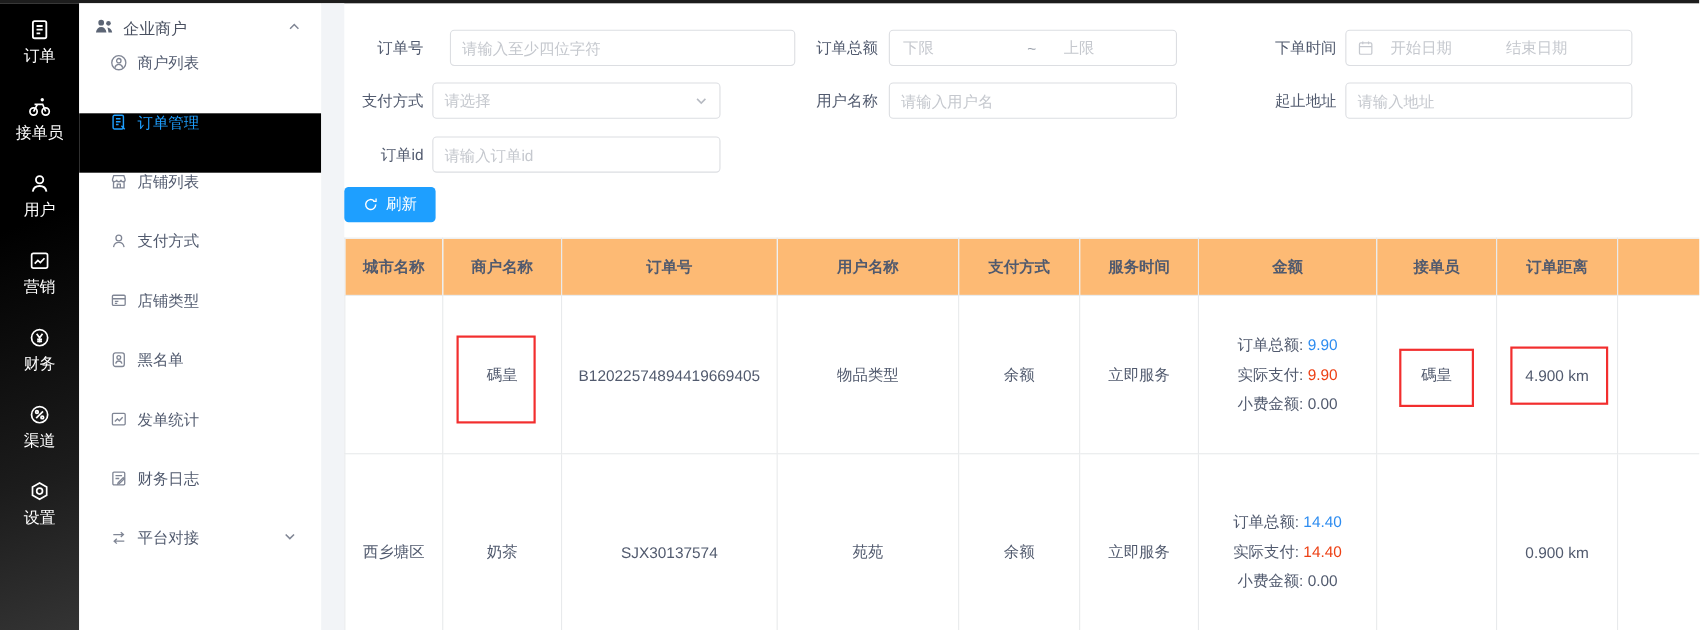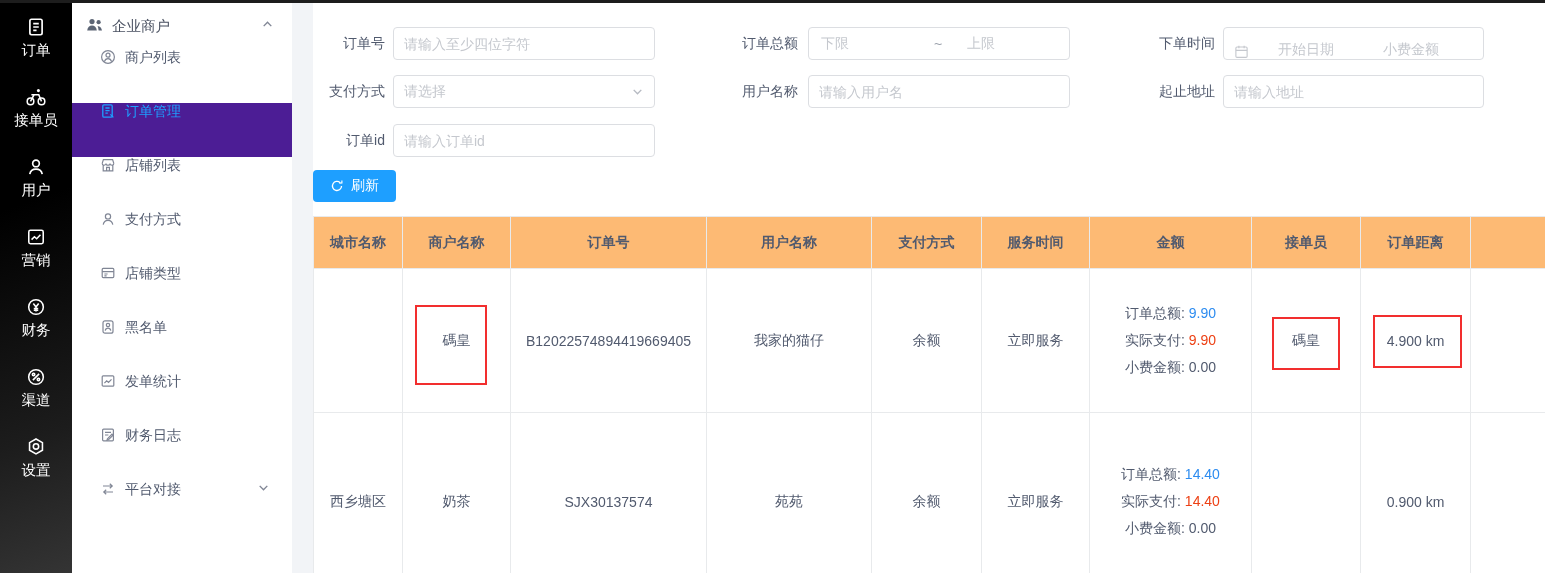--- a/index.html
+++ b/index.html
@@ -19,21 +19,21 @@
   .pitem svg { display:block; }
 
   
   .secondary-nav { position:absolute; left:72px; top:3px; width:220px; height:570px; background:#fff; }
   .snav-header { height:46px; display:flex; align-items:center; padding:0 18px 0 14px; gap:8px;
     color:#495060; font-size:14.5px; }
   .snav-header .grow { flex:1; }
   .sitem { height:54px; display:flex; align-items:flex-start; gap:9px; padding-left:28px;
     color:#515a6e; font-size:14px; cursor:pointer; }
   .sitem .icn { display:flex; color:#808695; }
-  .sitem.active { background:#4c1d95; color:#1e9fff; }
+  .sitem.active { background:#000000; color:#1e9fff; }
   .sitem.active .icn { color:#1e9fff; }
   .sitem .grow { flex:1; }
   .sitem .tail { margin-right:22px; color:#808695; display:flex; }
 
   
   .gutter { position:absolute; left:292px; top:3px; width:21px; height:570px; background:#f2f4f7; }
 
   
   .content { position:absolute; left:313px; top:3px; width:1400px; height:570px; }
 
@@ -41,21 +41,21 @@
   .f-input { position:absolute; height:33px; border:1px solid #dcdee2; border-radius:4px; background:#fff;
     display:flex; align-items:center; padding:0 10px; font-size:14px; color:#515a6e; }
   input.f-input { outline:none; }
   .f-input::placeholder { color:#c5c8ce; }
   .ph { color:#c5c8ce; }
   .sel-arrow { margin-left:auto; color:#b6bac2; display:flex; }
 
   .range-box { justify-content:flex-start; padding:0 12px; }
   .range-box .seg { width:88px; }
   .range-box .tilde { width:58px; text-align:center; color:#9aa0ab; }
-  .date-box { gap:15px;align-items:flex-end; }
+  .date-box { gap:1px; }
   .date-box .cal { display:flex; color:#c5c8ce; margin-right:14px; }
   .date-box .seg { width:104px; }
 
   .refresh-btn { position:absolute; left:0; top:167px; width:83px; height:32px; background:#1e9fff; border:none;
     border-radius:4px; color:#fff; font-size:14px; display:flex; align-items:center; justify-content:center;
     gap:7px; cursor:pointer; font-family:inherit; }
 
   
   table.grid { position:absolute; left:0; top:213px; width:1387px; border-collapse:collapse; table-layout:fixed;
     font-size:14px; color:#515a6e; }
@@ -259,39 +259,39 @@
           </svg>
       </span>
     </div>
   </nav>
 
   <div class="gutter"></div>
 
   <main class="content">
 
     <div class="f-label" style="left:0;width:72px;top:24px;">订单号</div>
-    <input class="f-input" style="left: 80px; top: 24px; width: 262px;" placeholder="请输入至少四位字符">
+    <input class="f-input" style="left: 96px; top: 24px; width: 314px;" placeholder="请输入至少四位字符">
 
     <div class="f-label" style="left:378px;width:107px;top:24px;">订单总额</div>
     <div class="f-input range-box" style="left:495px;top:24px;width:262px;">
       <span class="ph seg">下限</span>
       <span class="tilde">~</span>
       <span class="ph seg">上限</span>
     </div>
 
     <div class="f-label" style="left:795px;width:107px;top:24px;">下单时间</div>
     <div class="f-input date-box" style="left:910px;top:24px;width:261px;">
       <span class="cal">
         <svg width="15" height="15" viewBox="0 0 16 16" fill="none" stroke="currentColor" stroke-width="1.2">
             <rect x="2" y="3.2" width="12" height="11" rx="1.2"></rect>
             <path d="M5.2 1.8v2.8M10.8 1.8v2.8M2 6.8h12"></path>
           </svg>
       </span>
       <span class="ph seg">开始日期</span>
-      <span class="ph seg">小费金额</span>
+      <span class="ph seg">结束日期</span>
     </div>
 
     <div class="f-label" style="left:0;width:72px;top:72px;">支付方式</div>
     <div class="f-input" style="left:80px;top:72px;width:262px;">
       <span class="ph">请选择</span>
       <span class="sel-arrow">
         <svg width="13" height="13" viewBox="0 0 12 12" fill="none" stroke="currentColor" stroke-width="1.3">
             <path d="M2.5 4.5L6 8l3.5-3.5"></path>
           </svg>
       </span>
@@ -341,21 +341,21 @@
           <th>接单员</th>
           <th>订单距离</th>
           <th></th>
         </tr>
       </thead>
       <tbody>
         <tr class="r0">
           <td></td>
           <td>碼皇</td>
           <td class="orderno">B12022574894419669405</td>
-          <td>我家的猫仔</td>
+          <td>物品类型</td>
           <td>余额</td>
           <td>立即服务</td>
           <td>
             <div class="amt-line"><span>订单总额:</span> <span class="v-blue">9.90</span></div>
             <div class="amt-line"><span>实际支付:</span> <span class="v-red">9.90</span></div>
             <div class="amt-line"><span>小费金额:</span> <span class="v-dark">0.00</span></div>
           </td>
           <td>碼皇</td>
           <td>4.900 km</td>
           <td class="addr">

